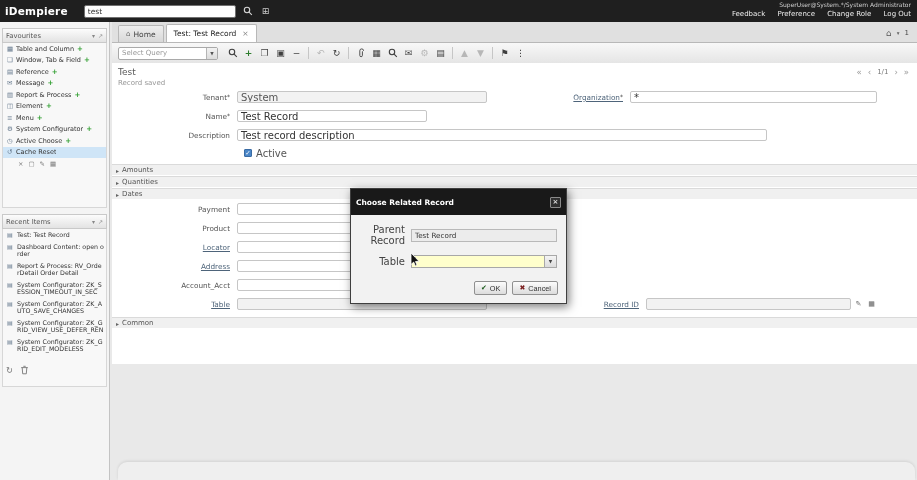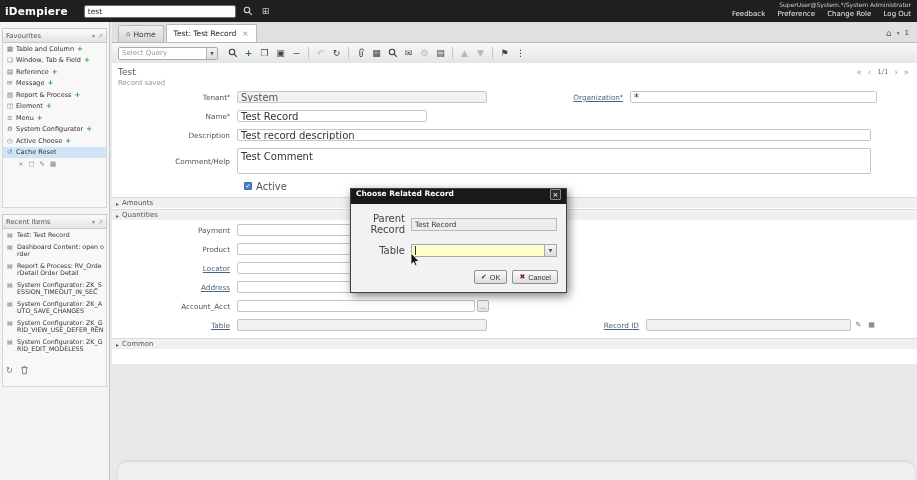--- a/index.html
+++ b/index.html
@@ -69,38 +69,38 @@
   .recnav { position:absolute; right:8px; top:4px; display:flex; align-items:center; gap:6px; font-size:8.5px; color:#999; }
   .recnav .pg { font-size:7px; color:#777; }
   .recnav span { cursor:pointer; }
   .fwrap { padding:2px 40px 0 6px; }
   .frow { display:flex; align-items:center; margin-bottom:7px; }
   .flbl { width:119px; text-align:right; padding-right:7px; font-size:7.3px; color:#555; flex:none; white-space:nowrap; }
   .flbl.link { text-decoration:underline; color:#4e647a; cursor:pointer; }
   .req { font-size:6px; color:#333; vertical-align:top; }
   .fld { height:12px; border:1px solid #c6c6c6; border-radius:2px; font-size:10px; color:#333; padding:0 3px; display:flex; align-items:center; background:#fff; overflow:hidden; white-space:nowrap; }
   .fld.ro { background:#f2f2f2; color:#555; }
-  .w-tenant{width:250px}.w-org{width:247px}.w-name{width:190px}.w-wide{width:634px}.w-fk{width:238px}.w-table{width:250px}.w-recid{width:205px}
+  .w-tenant{width:250px}.w-org{width:247px}.w-name{width:190px}.w-wide{width:530px}.w-fk{width:238px}.w-table{width:250px}.w-recid{width:205px}
   .farea { height:26px; align-items:flex-start; padding-top:2px; }
   .pair2 { display:flex; align-items:center; margin-left:auto; }
   .pair2 .flbl { width:auto; }
   .chkrow { margin-left:126px; display:flex; align-items:center; gap:4px; height:10px; margin-bottom:6px; }
   .chk { width:8px; height:8px; background:#4a86c8; border:1px solid #3a6ba3; border-radius:1px; color:#fff; font-size:6.5px; line-height:7px; text-align:center; cursor:pointer; }
   .chklab { font-size:10px; color:#555; }
   .secbar { height:11px; background:#f0f0f0; border-top:1px solid #dadada; display:flex; align-items:center; padding-left:4px; gap:3px; font-size:7px; color:#555; cursor:pointer; margin-top:1px; }
   .secbar .sarrow { font-size:6px; color:#666; }
   .fkbody { padding:4px 40px 0 6px; }
   .fbtn { width:12px; height:12px; margin-left:2px; border:1px solid #b5b5b5; border-radius:2px; background:linear-gradient(#fafafa,#e1e1e1); font-size:6px; color:#555; display:flex; align-items:center; justify-content:center; cursor:pointer; flex:none; }
   .ibtn { width:11px; height:11px; margin-left:2px; font-size:7px; color:#666; display:flex; align-items:center; justify-content:center; cursor:pointer; flex:none; }
 
   .bottomband { position:absolute; left:118px; right:2px; top:462px; height:18px; background:#efefef; border-radius:9px 9px 0 0; box-shadow:0 -1px 3px rgba(0,0,0,.10); }
 
   
   .dialog { position:absolute; left:350px; top:188px; width:217px; background:#f2f2f2; border:1px solid #3f3f3f; box-shadow:2px 3px 9px rgba(0,0,0,.5); z-index:50; }
-  .dtitle { height:15px; background:#191919; color:#fff; font-size:7.5px; font-weight:bold; display:flex; padding:0 5px; }
+  .dtitle { height:26px; background:#191919; color:#fff; font-size:7.5px; font-weight:bold; display:flex; align-items:center; padding:0 5px; }
   .dclose { margin-left:auto; width:11px; height:11px; border:1px solid #8a8a8a; background:#2e2e2e; color:#ddd; font-size:7px; display:flex; align-items:center; justify-content:center; border-radius:1px; cursor:pointer; }
   .dbody { padding:9px 8px 8px 8px; }
   .drow { display:flex; align-items:center; margin-bottom:9px; }
   .dlbl { width:52px; text-align:right; padding-right:6px; font-size:10px; color:#444; flex:none; }
   .dfld { width:146px; height:13px; background:#ececec; border:1px solid #b9b9b9; font-size:7.2px; color:#333; padding:0 3px; display:flex; align-items:center; }
   .dcombo { display:flex; position:relative; }
   .dinput { width:133px; height:13px; background:#ffffcc; border:1px solid #a8a8a8; border-right:none; font-family:inherit; font-size:7.2px; color:#333; padding:0 3px; outline:none; }
   .tcaret { position:absolute; left:4px; top:2px; width:1px; height:9px; background:#333; }
   .ddd { width:13px; height:13px; border:1px solid #a8a8a8; background:linear-gradient(#f4f4f4,#dcdcdc); display:flex; align-items:center; justify-content:center; font-size:4.5px; color:#444; cursor:pointer; }
   .dbtns { display:flex; justify-content:flex-end; gap:5px; margin-top:13px; }
@@ -333,38 +333,38 @@
       </div>
     </div>
     <div class="frow">
       <span class="flbl"><span>Name</span><sup class="req">*</sup></span>
       <div class="fld w-name">Test Record</div>
     </div>
     <div class="frow">
       <span class="flbl">Description</span>
       <div class="fld w-wide">Test record description</div>
     </div>
-    <div class="frow">
-      <span class="flbl">Comment/Help</span>
-      <div class="fld w-wide farea">Test Comment</div>
-    </div>
     <div class="chkrow">
       <span class="chk">✓</span>
       <span class="chklab">Active</span>
     </div>
   </div>
 
   <div>
     <div class="secbar">
       <span class="sarrow">▸</span>
       <span>Amounts</span>
     </div>
     <div class="secbar">
       <span class="sarrow">▸</span>
       <span>Quantities</span>
+    </div>
+    <div class="secbar">
+      <span class="sarrow">▸</span>
+      <span>Dates</span>
     </div>
 
     <div class="fkbody">
       <div class="frow">
         <span class="flbl">Payment</span>
         <div class="fld w-fk"></div>
         <span class="fbtn">…</span>
       </div>
       <div class="frow">
         <span class="flbl">Product</span>

